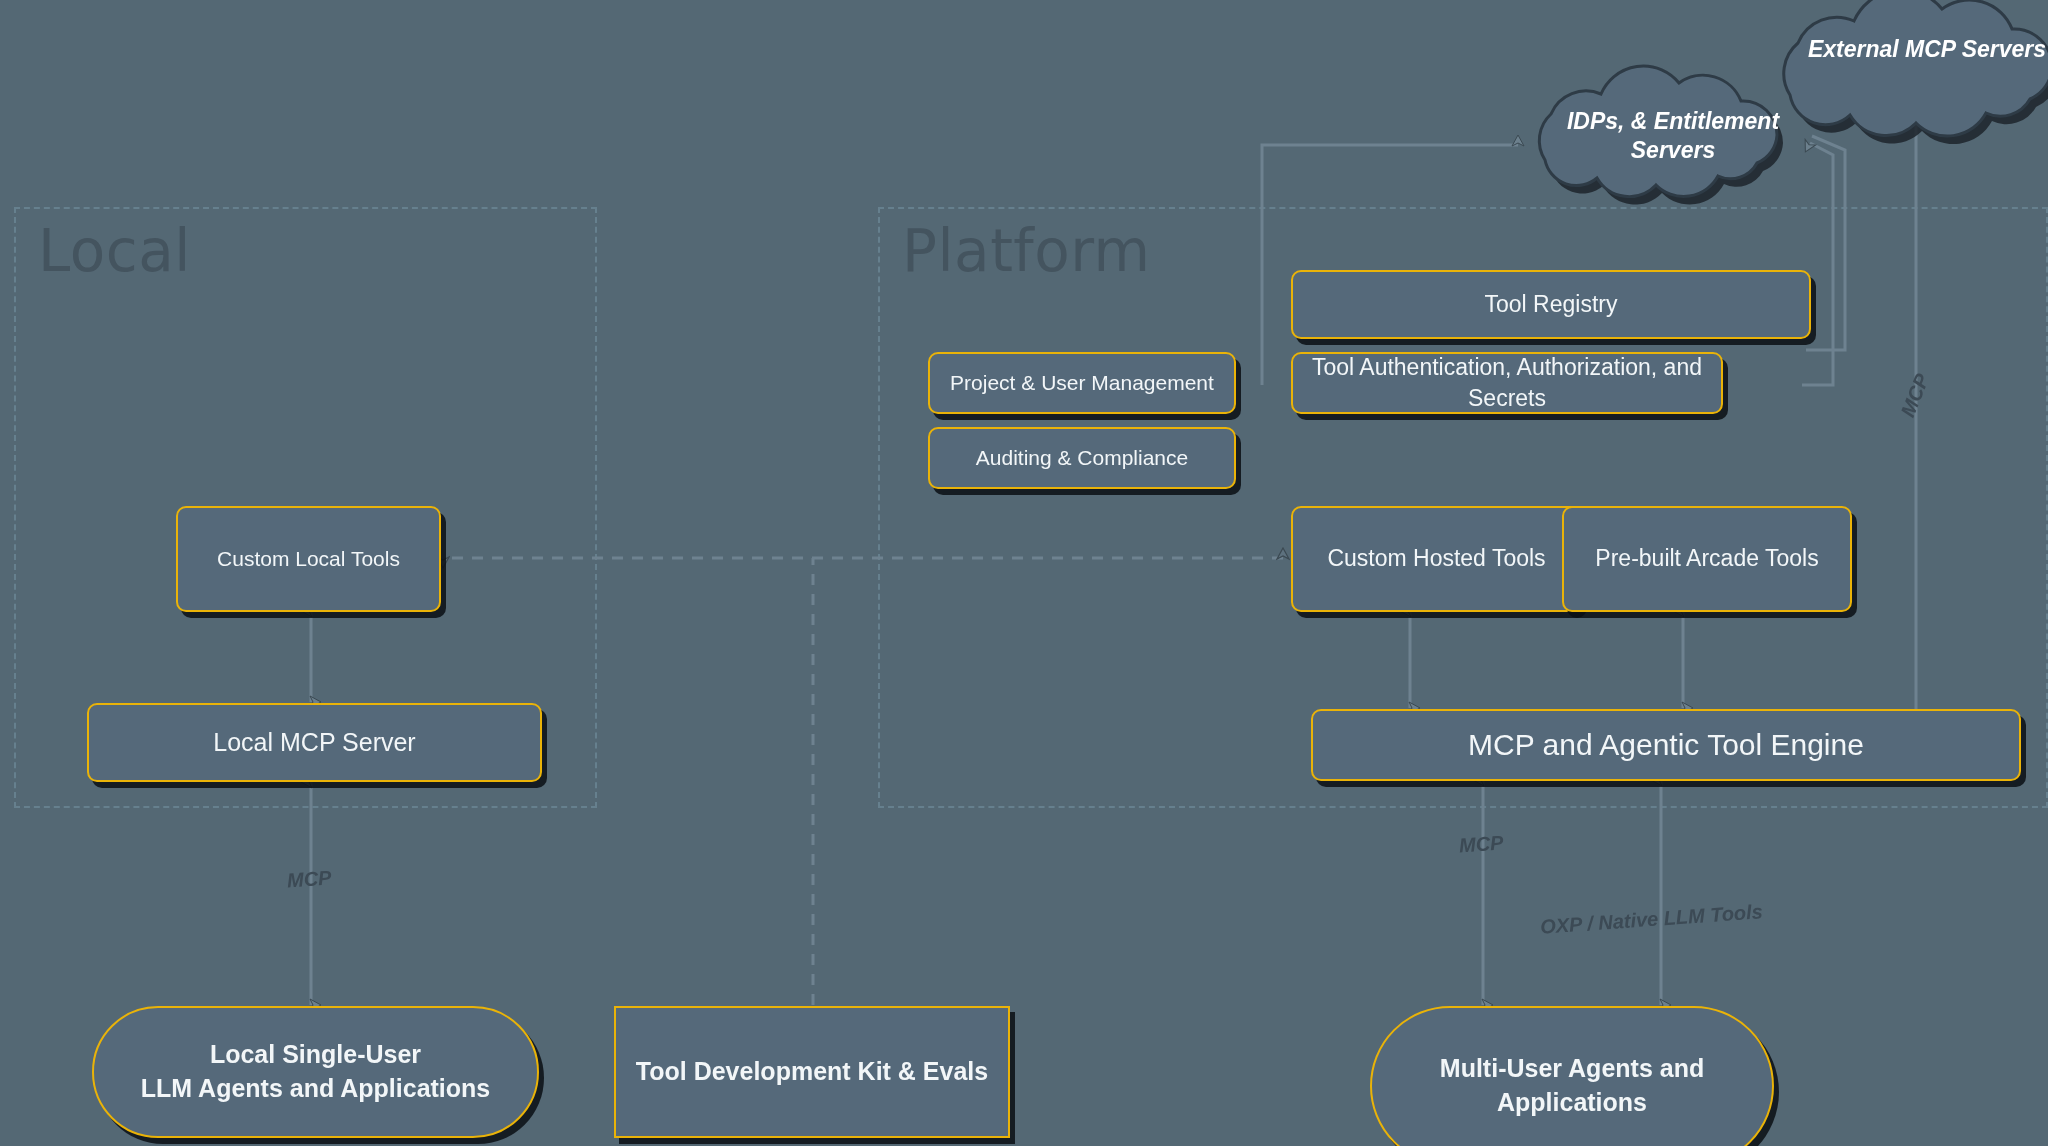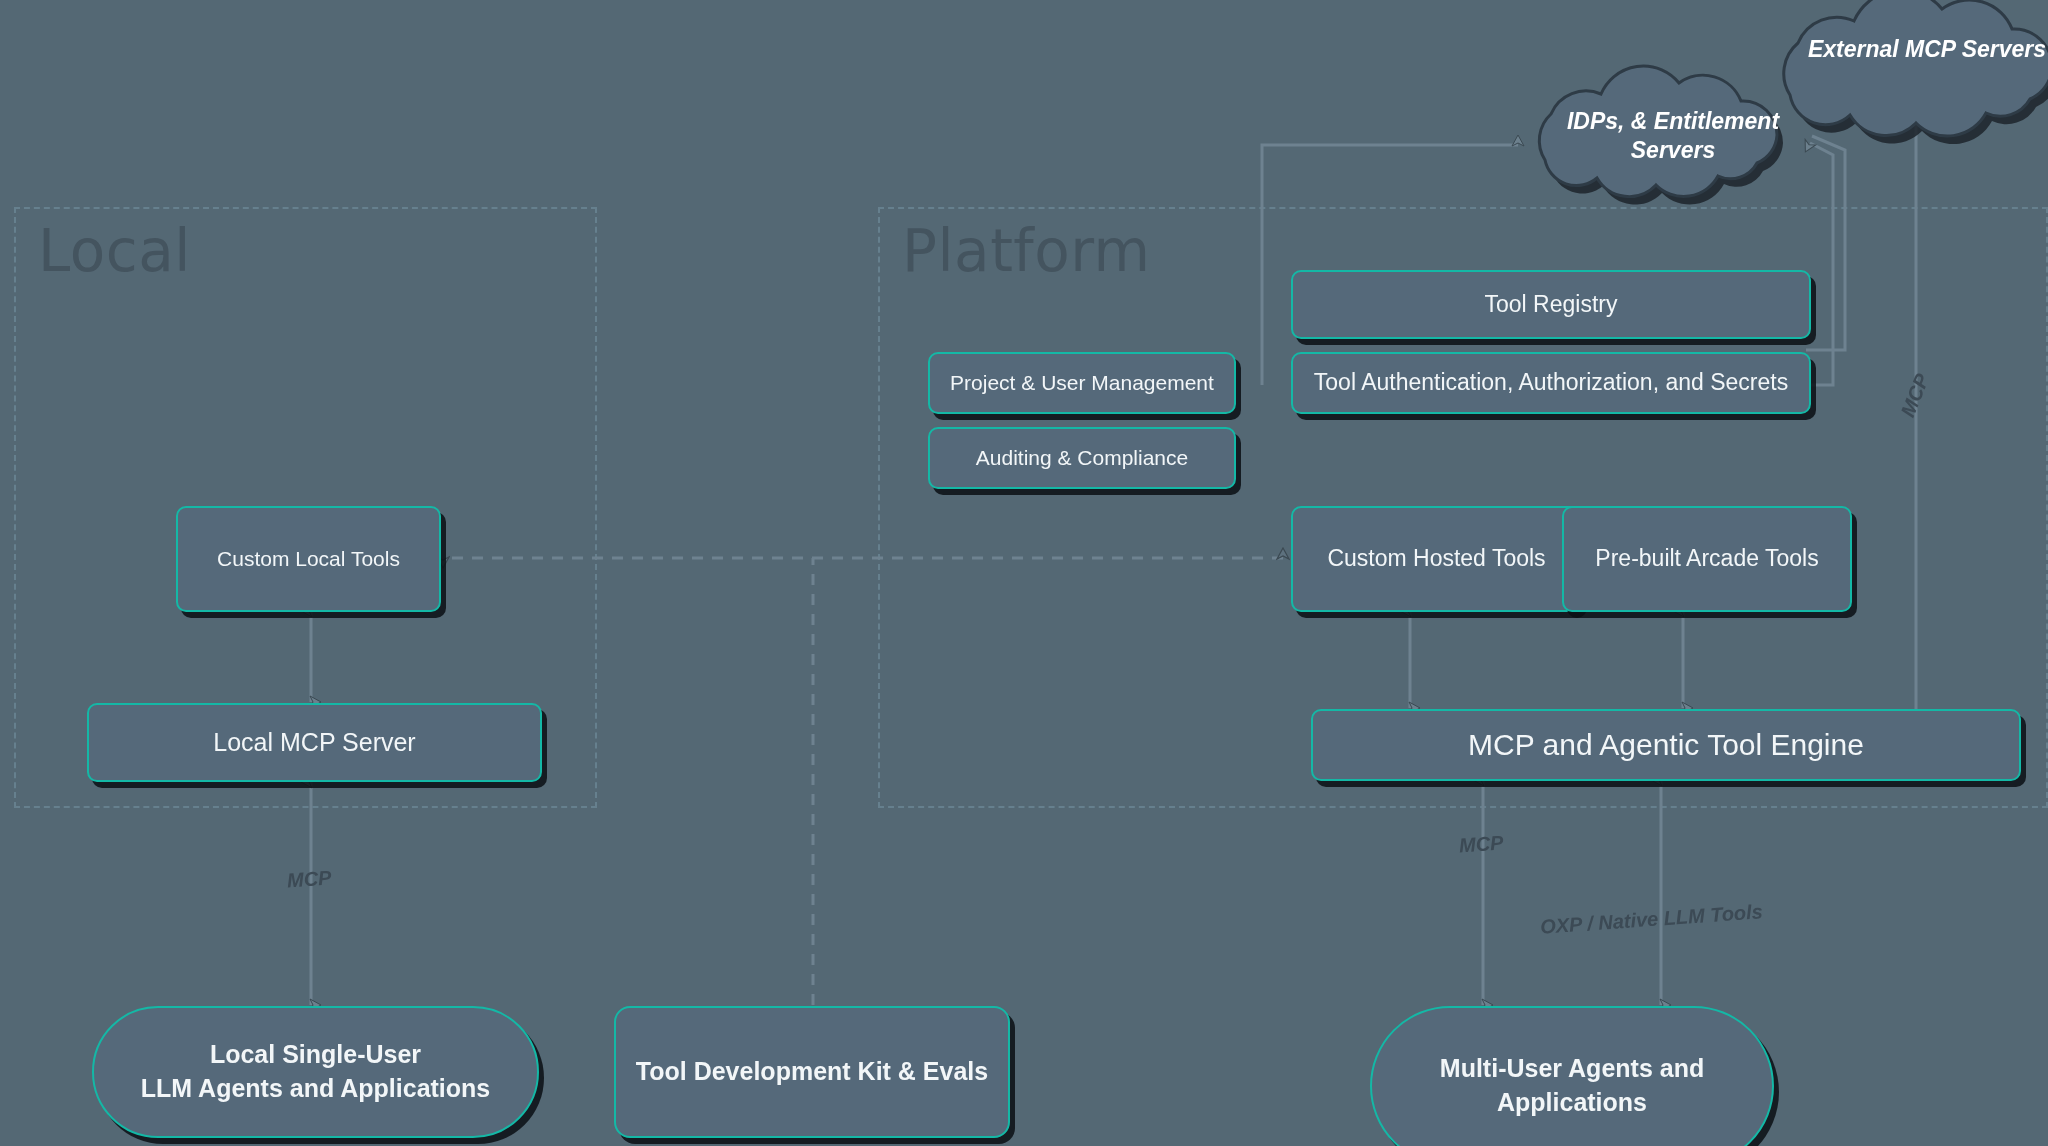--- a/index.html
+++ b/index.html
@@ -39,38 +39,38 @@
     letter-spacing: 0.5px;
     white-space: nowrap;
     font-family: "DejaVu Sans", sans-serif;
   }
 
   
   .node {
     position: absolute;
     box-sizing: border-box;
     background: #55697a;
-    border: 2px solid #14b8a6;
+    border: 2px solid #eab308;
     border-radius: 10px;
     box-shadow: 5px 6px 0 rgba(10,15,20,0.85);
     color: #f2f6f8;
     display: flex;
     align-items: center;
     justify-content: center;
     text-align: center;
     padding: 4px 14px;
     font-size: 21px;
     line-height: 1.35;
   }
   .node.stadium {
     border-radius: 999px;
     font-weight: bold;
     font-size: 25px;
   }
-  .node.rect-plain { border-radius: 16px; font-weight: bold; font-size: 25px; }
+  .node.rect-plain { border-radius: 0; font-weight: bold; font-size: 25px; }
   .node.big { font-size: 30px; margin-left: 20px; }
 
   
   .cloud-label {
     position: absolute;
     color: #ffffff;
     font-style: italic;
     font-weight: bold;
     font-size: 23px;
     text-align: center;
@@ -209,21 +209,21 @@
   <div class="node" style="left:176px; top:506px; width:265px; height:106px;">Custom Local Tools</div>
 
   <div class="node" style="left:87px; top:703px; width:455px; height:79px; font-size:25px;">Local MCP Server</div>
 
   <div class="node" style="left:928px; top:352px; width:308px; height:62px;">Project &amp; User Management</div>
 
   <div class="node" style="left:928px; top:427px; width:308px; height:62px;">Auditing &amp; Compliance</div>
 
   <div class="node" style="left:1291px; top:270px; width:520px; height:69px; font-size:23px;">Tool Registry</div>
 
-  <div class="node" style="left:1291px; top:352px; width:520px; height:62px; font-size:23px;">Tool Authentication, Authorization, and Secrets</div>
+  <div class="node" style="left:1291px; top:352px; width:432px; height:62px; font-size:23px;">Tool Authentication, Authorization, and Secrets</div>
 
 
   <div class="node" style="left:1291px; top:506px; width:291px; height:106px; font-size:23px;">Custom Hosted Tools</div>
 
   <div class="node" style="left:1562px; top:506px; width:290px; height:106px; font-size:23px;">Pre-built Arcade Tools</div>
 
   <div class="node big" style="left:1291px; top:709px; width:710px; height:72px;">MCP and Agentic Tool Engine</div>
 
   <div class="node stadium" style="left:92px; top:1006px; width:447px; height:132px; white-space:pre-line;">Local Single-User
 LLM Agents and Applications</div>

